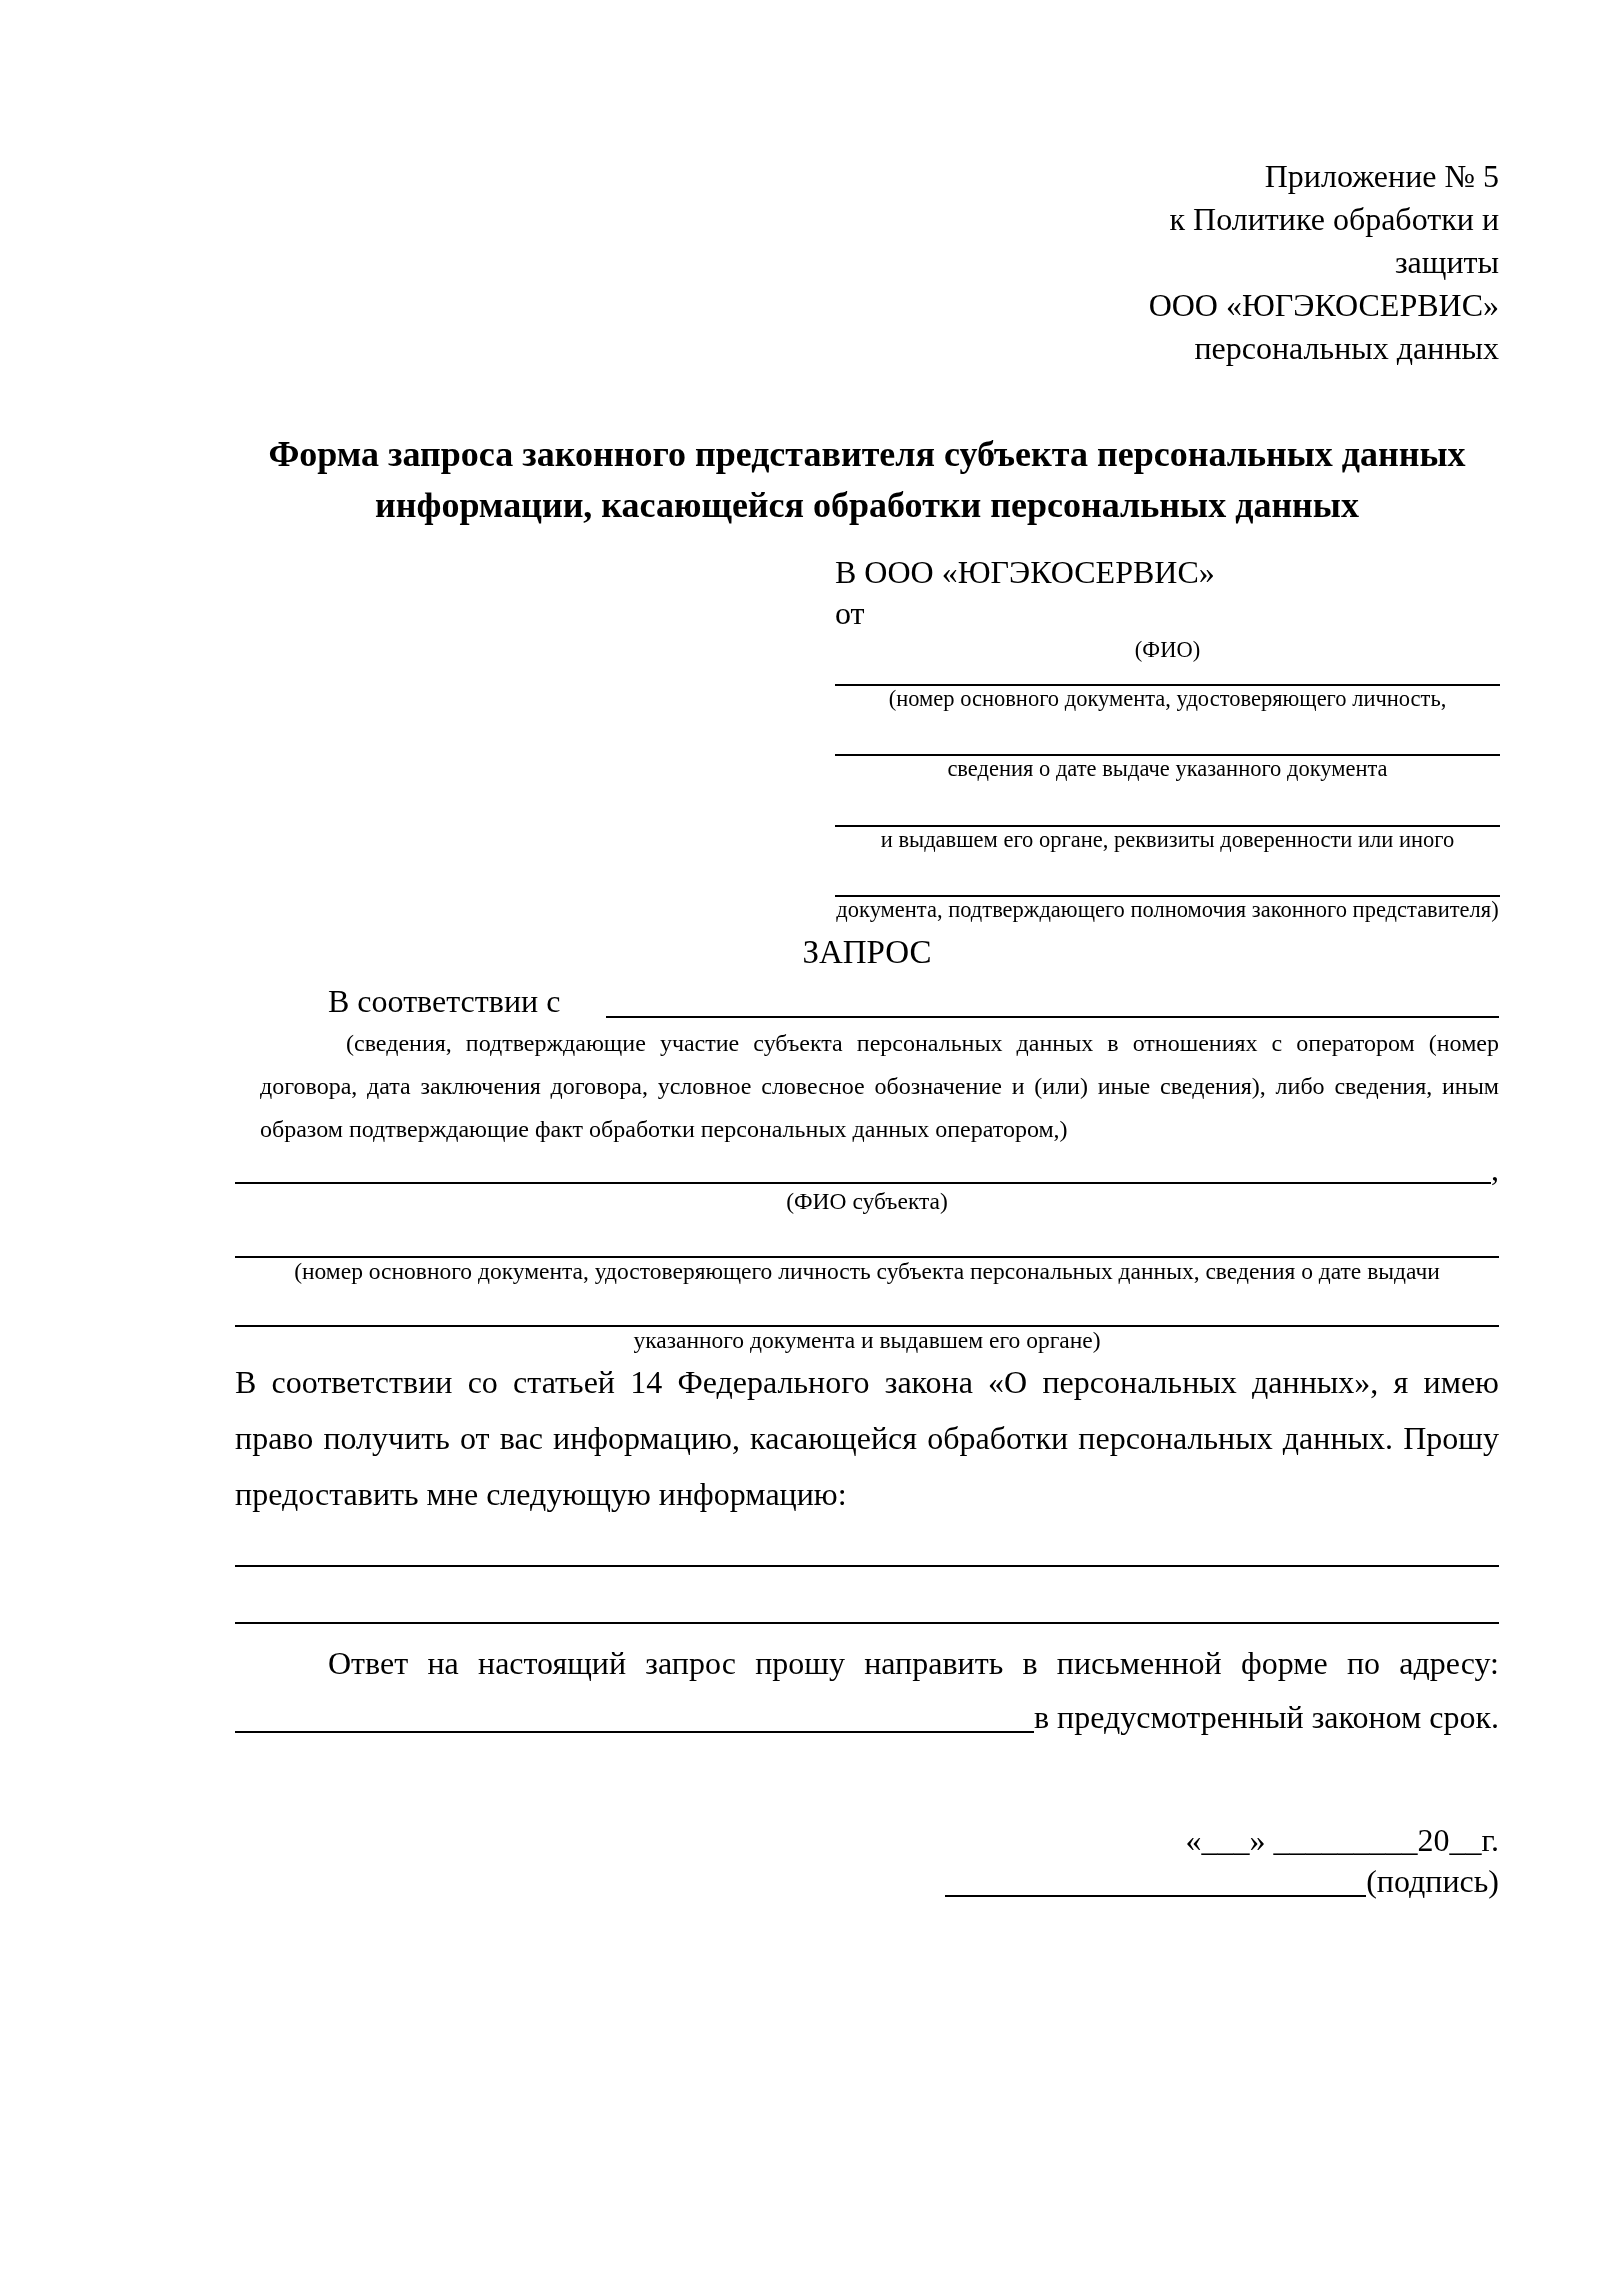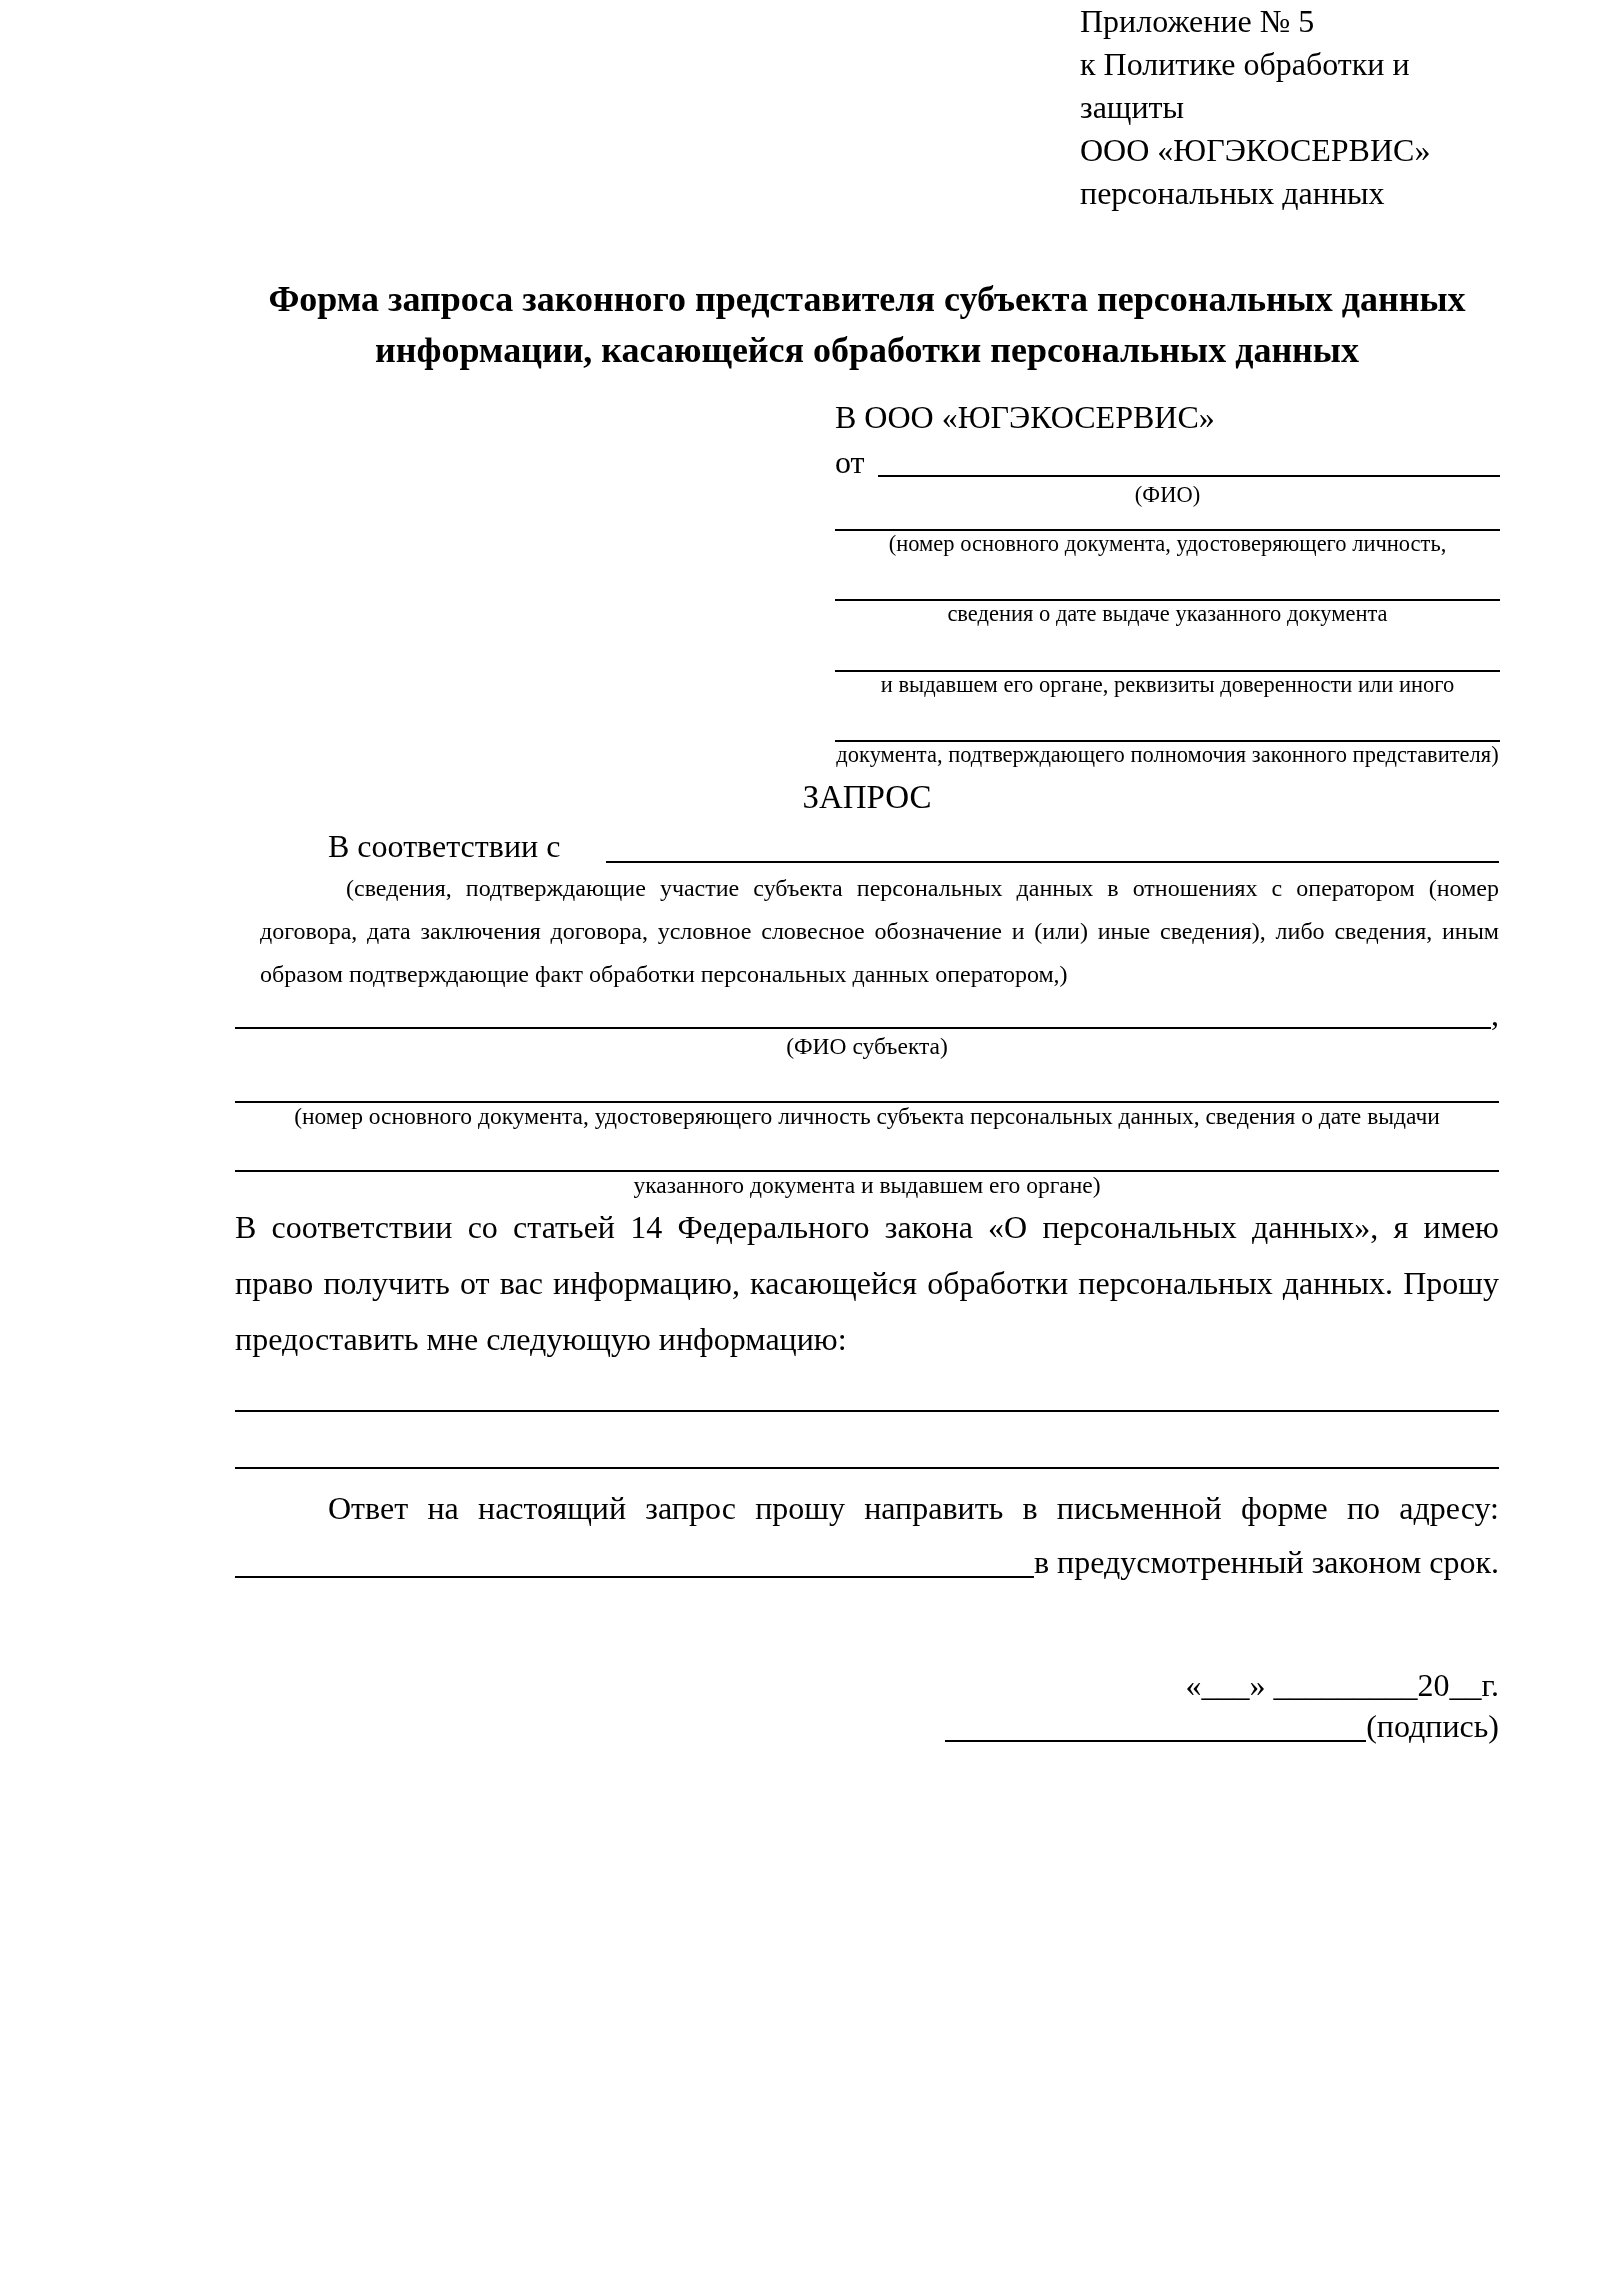--- a/index.html
+++ b/index.html
@@ -14,46 +14,48 @@
     overflow: hidden;
   }
   .content {
     position: absolute;
     left: 235px;
     top: 0;
     width: 1264px;
   }
   
   .appendix {
+    margin-top: 155px;
     margin-left: 845px;
     font-size: 32px;
     line-height: 43px;
-    text-align: left;
+    text-align: right;
   }
   
   .form-title {
     margin-top: 59px;
     font-size: 36px;
     font-weight: bold;
     line-height: 51px;
     text-align: center;
     white-space: pre-line;
   }
   
   .addressee {
     margin-top: 19.6px;
     margin-left: 600px;
     width: 665px;
     font-size: 32px;
   }
   .addr-to { line-height: 43px; }
   .from-row {
     display: flex;
-    align-items: flex-end;
+    align-items: flex-start;
     height: 43px;
+    flex-direction: column;
   }
   .from-label { margin-right: 13.7px; line-height: 39px; }
   .rule {
     border-bottom: 2.9px solid #000;
   }
   .rule-flex {
     flex: 1;
     border-bottom: 2.9px solid #000;
     margin-bottom: 4.9px;
   }

